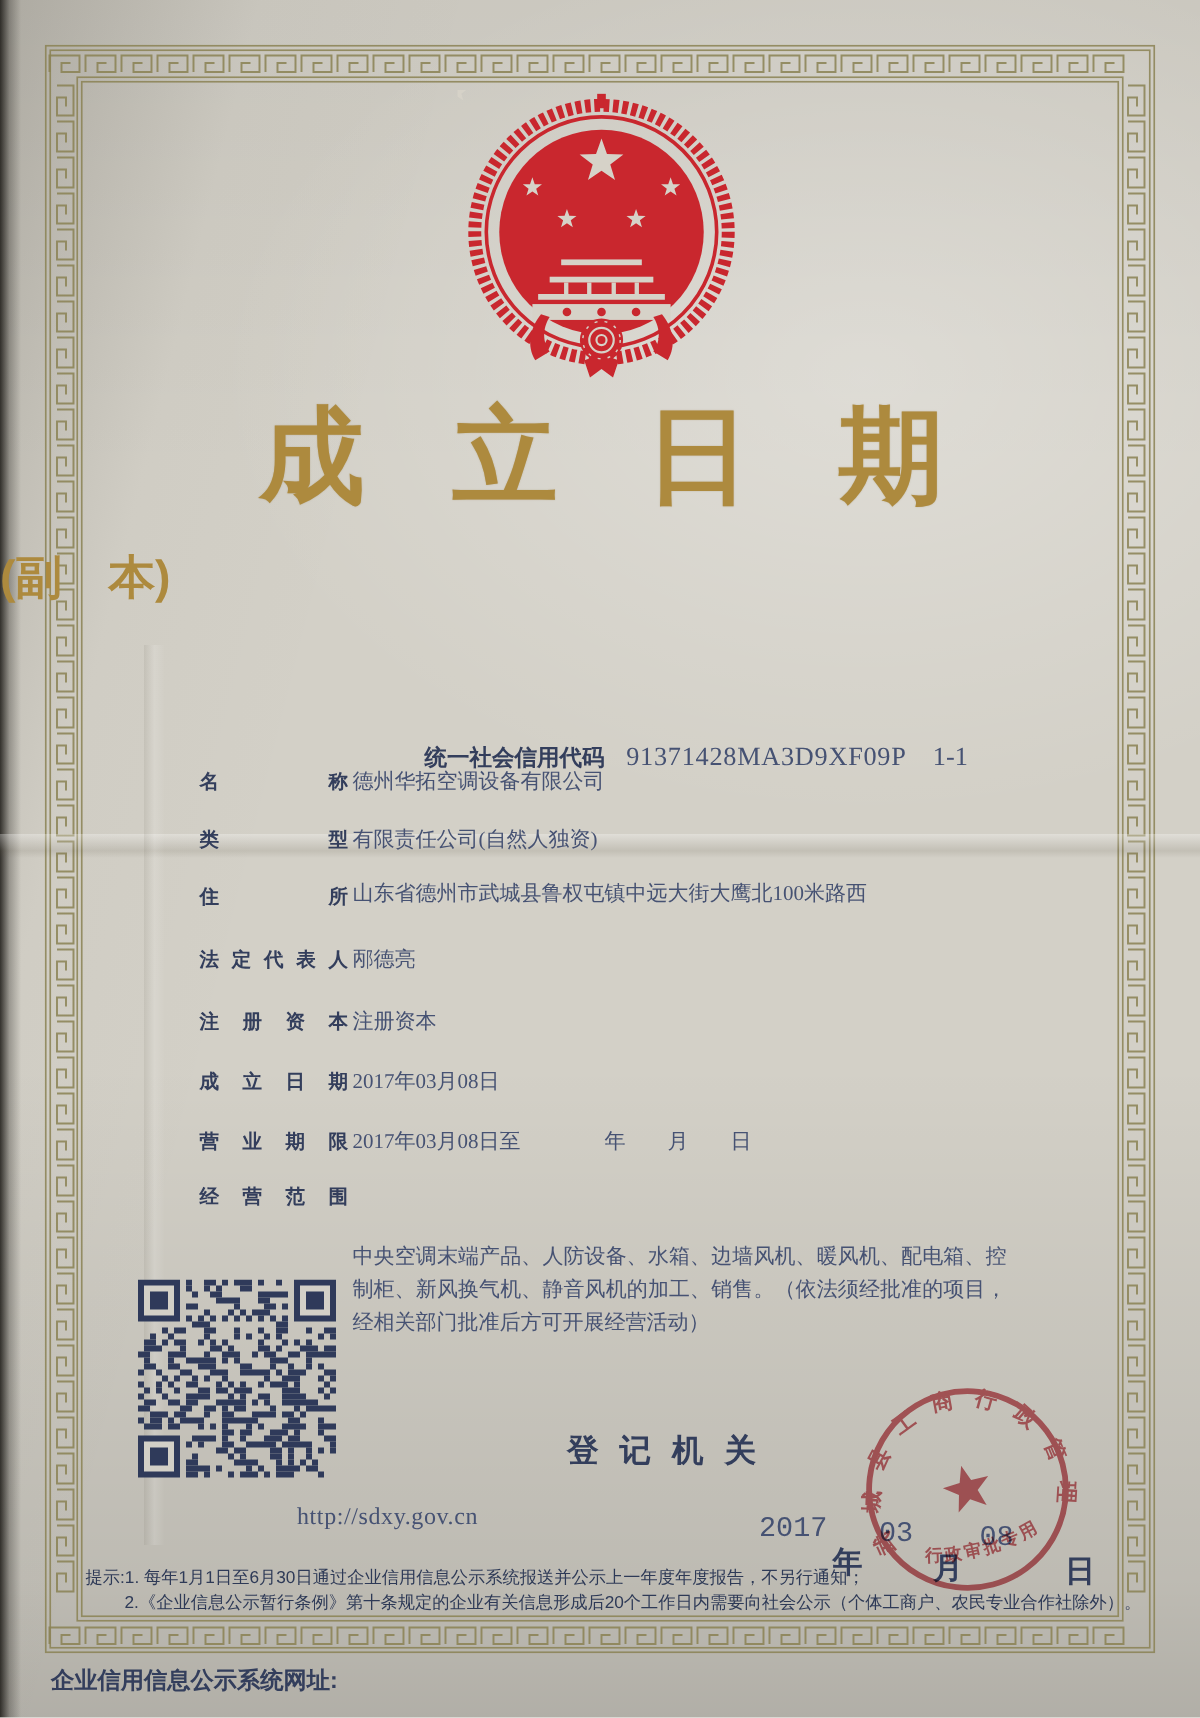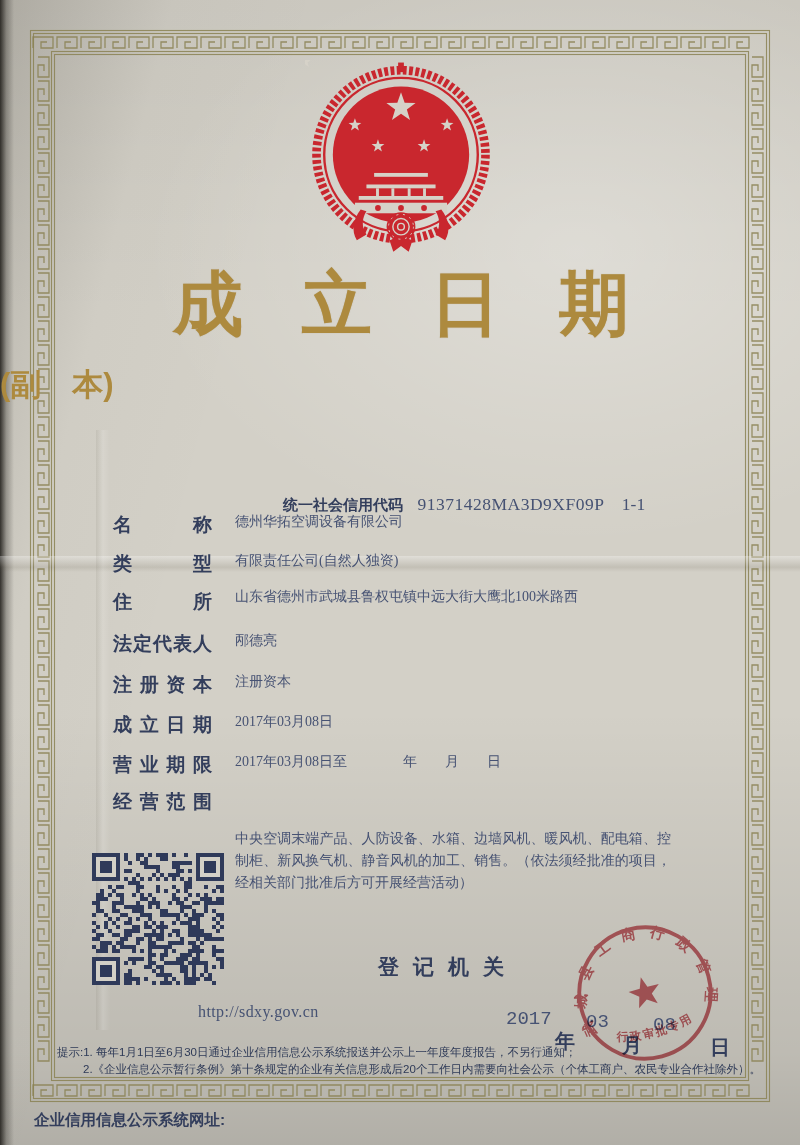--- a/index.html
+++ b/index.html
@@ -34,21 +34,21 @@
   #license-subtitle{position:absolute;left:0;top:364px;width:800px;
     font-size:31px;font-weight:bold;color:var(--gold,#ad8a3e);}
   
   #code-row{position:absolute;left:283px;top:466px;white-space:nowrap;margin-top:28px;}
   #code-label{font-size:15px;font-weight:bold;color:var(--label,#333e5c);}
   #code-value{font-size:17.5px;color:var(--navy,#465273);
     font-family:"Liberation Serif","DejaVu Serif",serif;margin-left:10px;letter-spacing:0.5px;}
   #code-suffix{font-size:17.5px;color:var(--navy,#465273);
     font-family:"Liberation Serif","DejaVu Serif",serif;margin-left:13px;}
   
-  .flabel{position:absolute;left:113px;width:99px;font-size:19px;font-weight:bold;
+  .flabel{position:absolute;left:133px;width:99px;font-size:13px;font-weight:bold;
     color:var(--label,#333e5c);text-align:justify;text-align-last:justify;}
   .fvalue{position:absolute;left:235px;width:436px;font-size:14px;line-height:22px;
     color:var(--navy,#465273);font-family:Liberation Serif, serif;
     text-align:justify;}
   .fvalue.narrow{width:388px;}
   .fvalue.nowrapv{white-space:nowrap;}
   
   #qr-box{position:absolute;left:92px;top:853px;width:132px;height:134px;}
   
   #registry-label{position:absolute;left:378px;top:953px;width:126px;font-size:21px;

